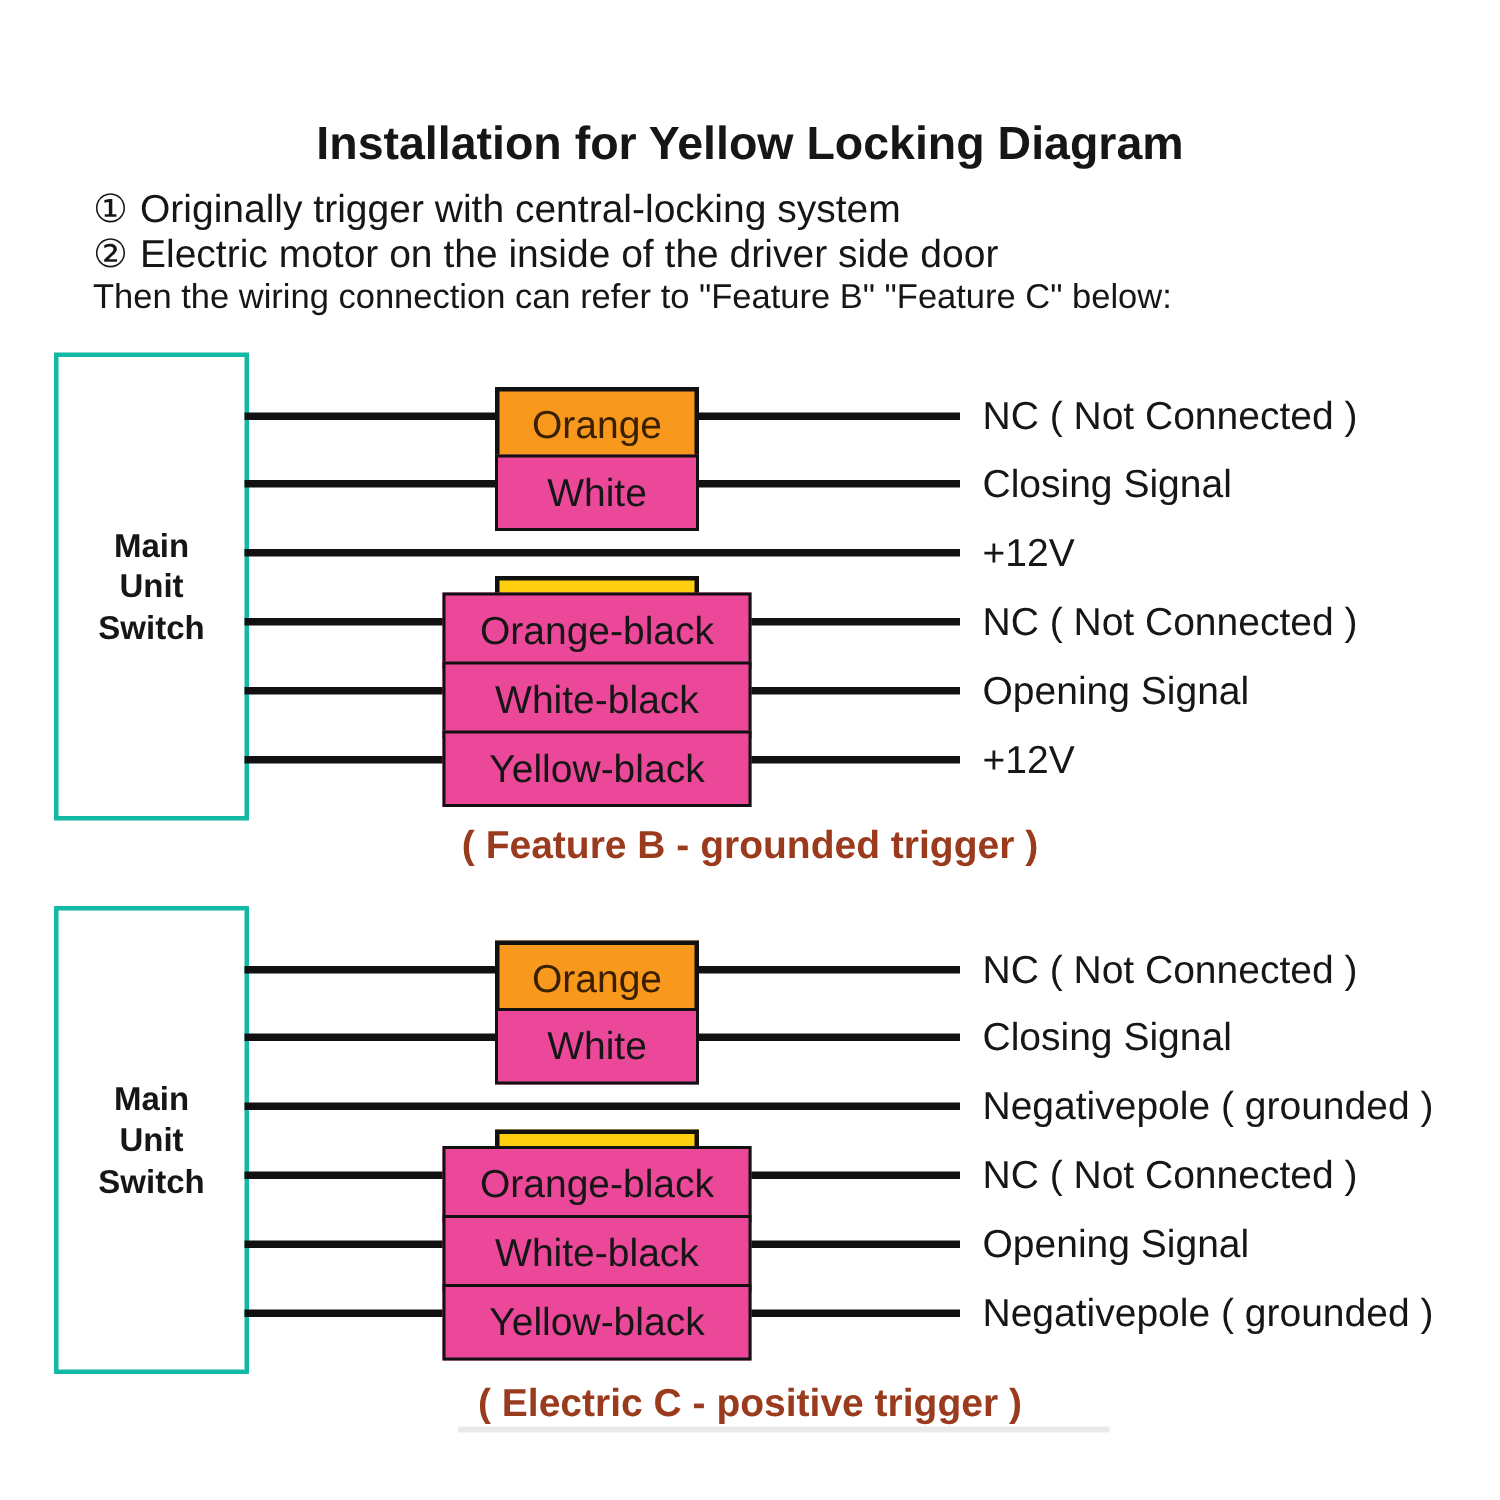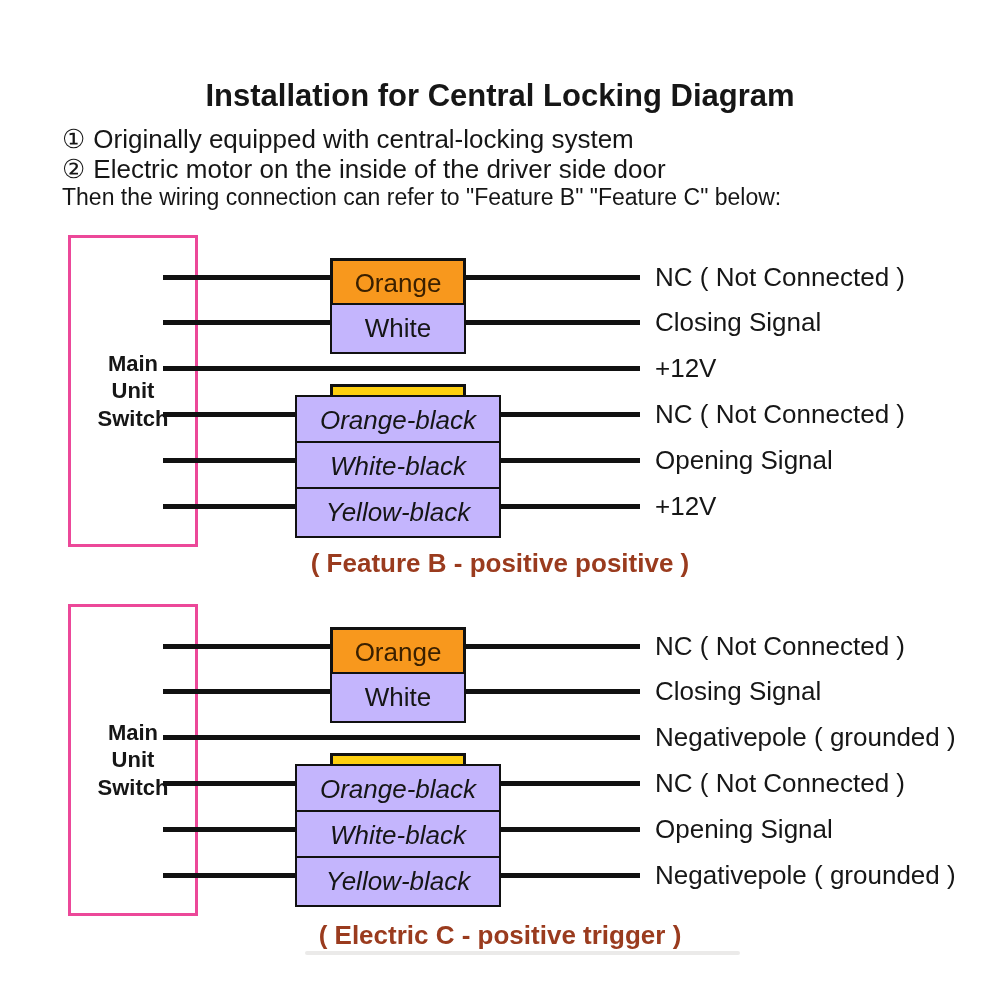--- a/index.html
+++ b/index.html
@@ -30,28 +30,27 @@
   .diagram {
     position: absolute;
     left: 36px; width: 928px; height: 312px;
   }
   .d1 { top: 235px; }
   .d2 { top: 604px; }
 
   .main-box {
     position: absolute;
     left: 0; top: 0; width: 130px; height: 312px;
-    border: 3px solid #ec4899;
+    border: 3px solid #14b8a6;
     box-sizing: border-box;
     background: #fff;
     display: flex; align-items: center; justify-content: center;
     text-align: center;
     font-size: 22px; font-weight: bold; line-height: 1.25;
     padding: 0 14px;
-    margin-left: 32px;
   }
 
   .drow { position: absolute; left: 0; right: 0; height: 0; }
 
   .wire {
     position: absolute;
     left: 127px; top: -2px;
     width: 477px; height: 5px;
     background: var(--wire, #111);
   }
@@ -60,24 +59,24 @@
     position: absolute;
     top: -19px; height: 51px;
     box-sizing: border-box;
     border: 2px solid #111;
     background: #fff;
     display: flex; align-items: center; justify-content: center;
     font-size: 26px;
     white-space: nowrap;
   }
   .wbox.narrow { left: 294px; width: 136px; }
-  .wbox.wide   { left: 259px; width: 206px; font-style: italic; }
+  .wbox.wide   { left: 259px; width: 206px; }
   .wbox.fill-orange { background: var(--orange, #f8981d); border-width: 3px; color: #3a2000; }
   .wbox.fill-yellow { background: var(--yellow, #fdd017); border-width: 3px; color: #1d1500; margin-top: 35px; }
-  .wbox.fill-white  { background: #c4b5fd; color: #161616; text-align: right; }
+  .wbox.fill-white  { background: #ec4899; color: #161616; text-align: right; }
 
   .sig {
     position: absolute;
     left: 619px; top: -17px;
     font-size: 26px; line-height: 34px;
     white-space: nowrap;
   }
 
   .caption {
     left: 0; width: 1000px;
@@ -91,24 +90,24 @@
   .smear {
     left: 305px; top: 951px;
     width: 435px; height: 4px;
     background: rgba(90, 80, 70, 0.12);
     border-radius: 2px;
   }
 </style>
 </head>
 <body>
 
-<div class="abs title">Installation for Central Locking Diagram</div>
+<div class="abs title">Installation for Yellow Locking Diagram</div>
 
 <div class="abs note note1">
-  <span class="circ">①</span><span>Originally equipped with central-locking system</span>
+  <span class="circ">①</span><span>Originally trigger with central-locking system</span>
 </div>
 <div class="abs note note2">
   <span class="circ">②</span><span>Electric motor on the inside of the driver side door</span>
 </div>
 <div class="abs intro">Then the wiring connection can refer to "Feature B" "Feature C" below:</div>
 
 <div class="diagram d1">
   <div class="main-box">Main Unit Switch</div>
 
   <div class="drow" style="top:42px">
@@ -136,21 +135,21 @@
     <div class="wbox wide fill-white">White-black</div>
     <div class="sig">Opening Signal</div>
   </div>
   <div class="drow" style="top:271px">
     <div class="wire"></div>
     <div class="wbox wide fill-white">Yellow-black</div>
     <div class="sig">+12V</div>
   </div>
 </div>
 
-<div class="abs caption capB">( Feature B - positive positive )</div>
+<div class="abs caption capB">( Feature B - grounded trigger )</div>
 
 <div class="diagram d2">
   <div class="main-box">Main Unit Switch</div>
 
   <div class="drow" style="top:42px">
     <div class="wire"></div>
     <div class="wbox narrow fill-orange">Orange</div>
     <div class="sig">NC ( Not Connected )</div>
   </div>
   <div class="drow" style="top:87px">

